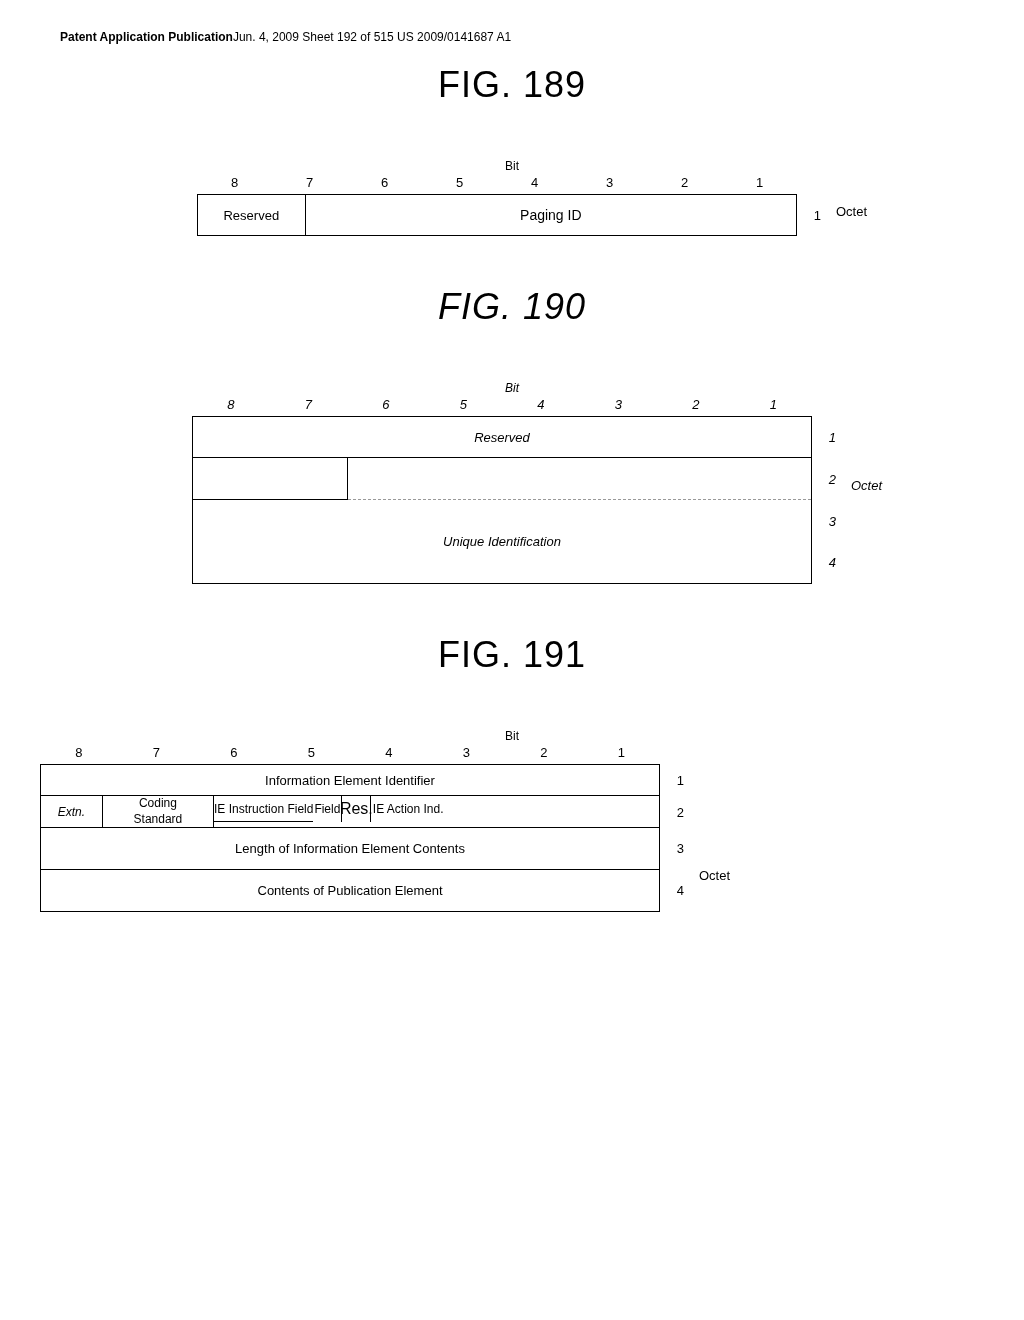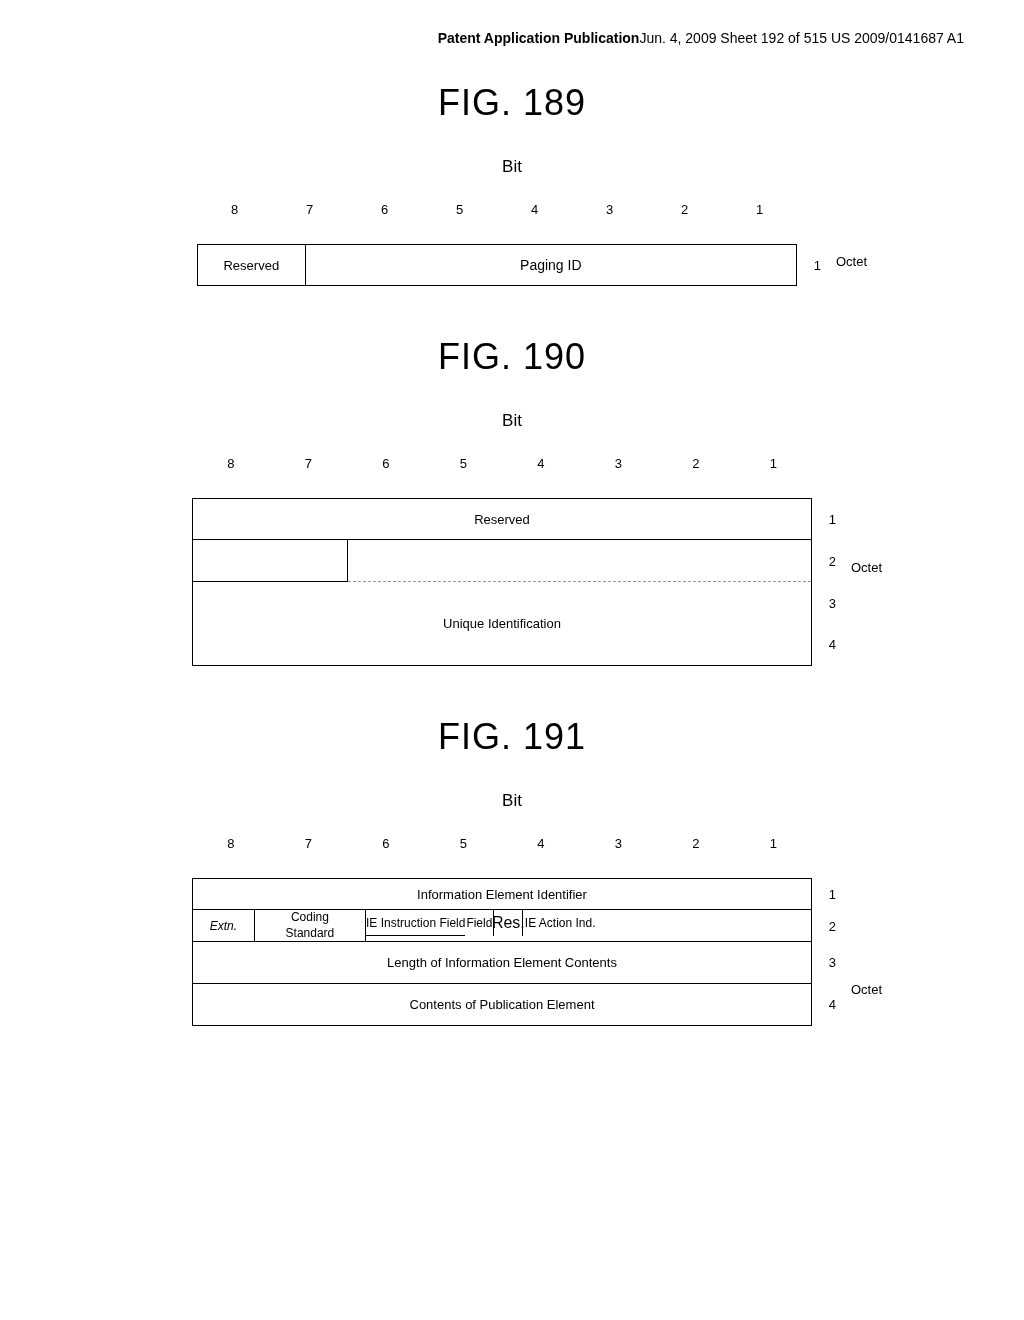--- a/index.html
+++ b/index.html
@@ -15,48 +15,48 @@
     .page {
       width: 1024px;
       min-height: 1320px;
       padding: 20px 60px;
       position: relative;
     }
 
     
     .patent-header {
       display: flex;
-      justify-content: flex-end;
-      font-size: 14px;
-      margin-bottom: 36px;
+      justify-content: flex-start;
+      font-size: 12px;
+      margin-bottom: 20px;
       padding-top: 10px;
     }
     .patent-header span:first-child {
       font-weight: bold;
     }
 
     
     .fig-title {
       text-align: center;
       font-size: 36px;
       font-weight: normal;
       margin-bottom: 10px;
       letter-spacing: 1px;
     }
 
     
     .diagram-section {
       margin-bottom: 40px;
-      gap: 23px;
     }
 
     .bit-label {
       text-align: center;
-      font-size: 17px;
+      font-size: 12px;
       margin-bottom: 2px;
+      margin-top: 43px;
     }
 
     
     .fig189-container {
       display: flex;
       flex-direction: column;
       align-items: center;
       margin-bottom: 50px;
     }
 
@@ -83,27 +83,27 @@
       justify-content: center;
       font-size: 14px;
     }
 
     
     .fig190-container {
       display: flex;
       flex-direction: column;
       align-items: center;
       margin-bottom: 50px;
+      font-style: italic;
     }
 
     
     .fig191-container {
       display: flex;
       flex-direction: column;
-      align-items: center;
       margin-bottom: 50px;
     }
 
     .row-with-num {
       position: relative;
     }
 
     .row-num {
       position: absolute;
       right: -25px;

